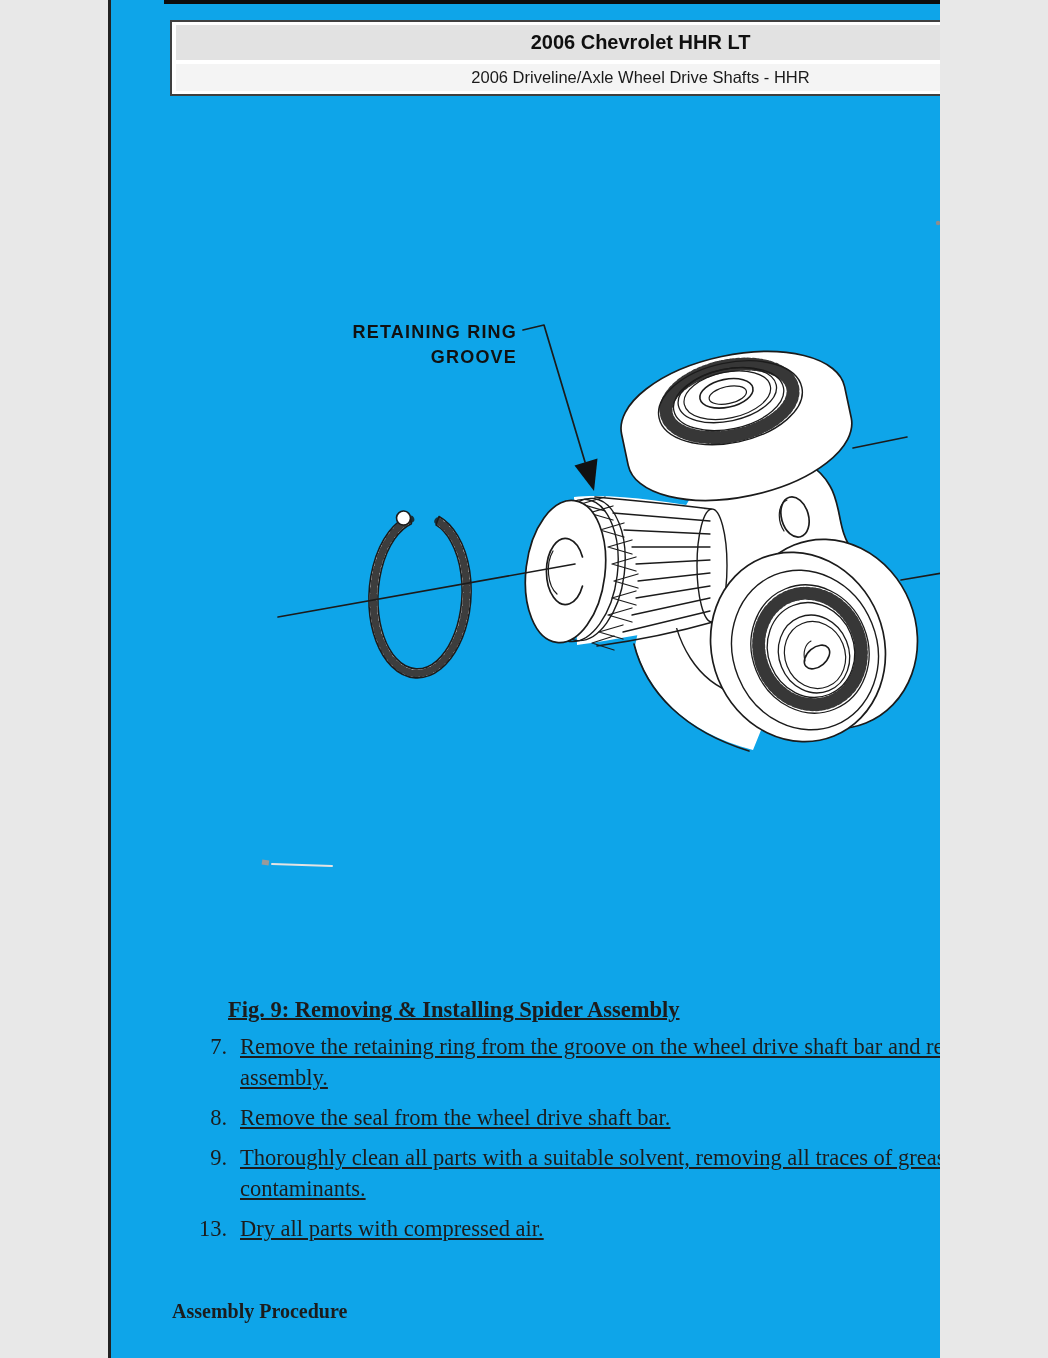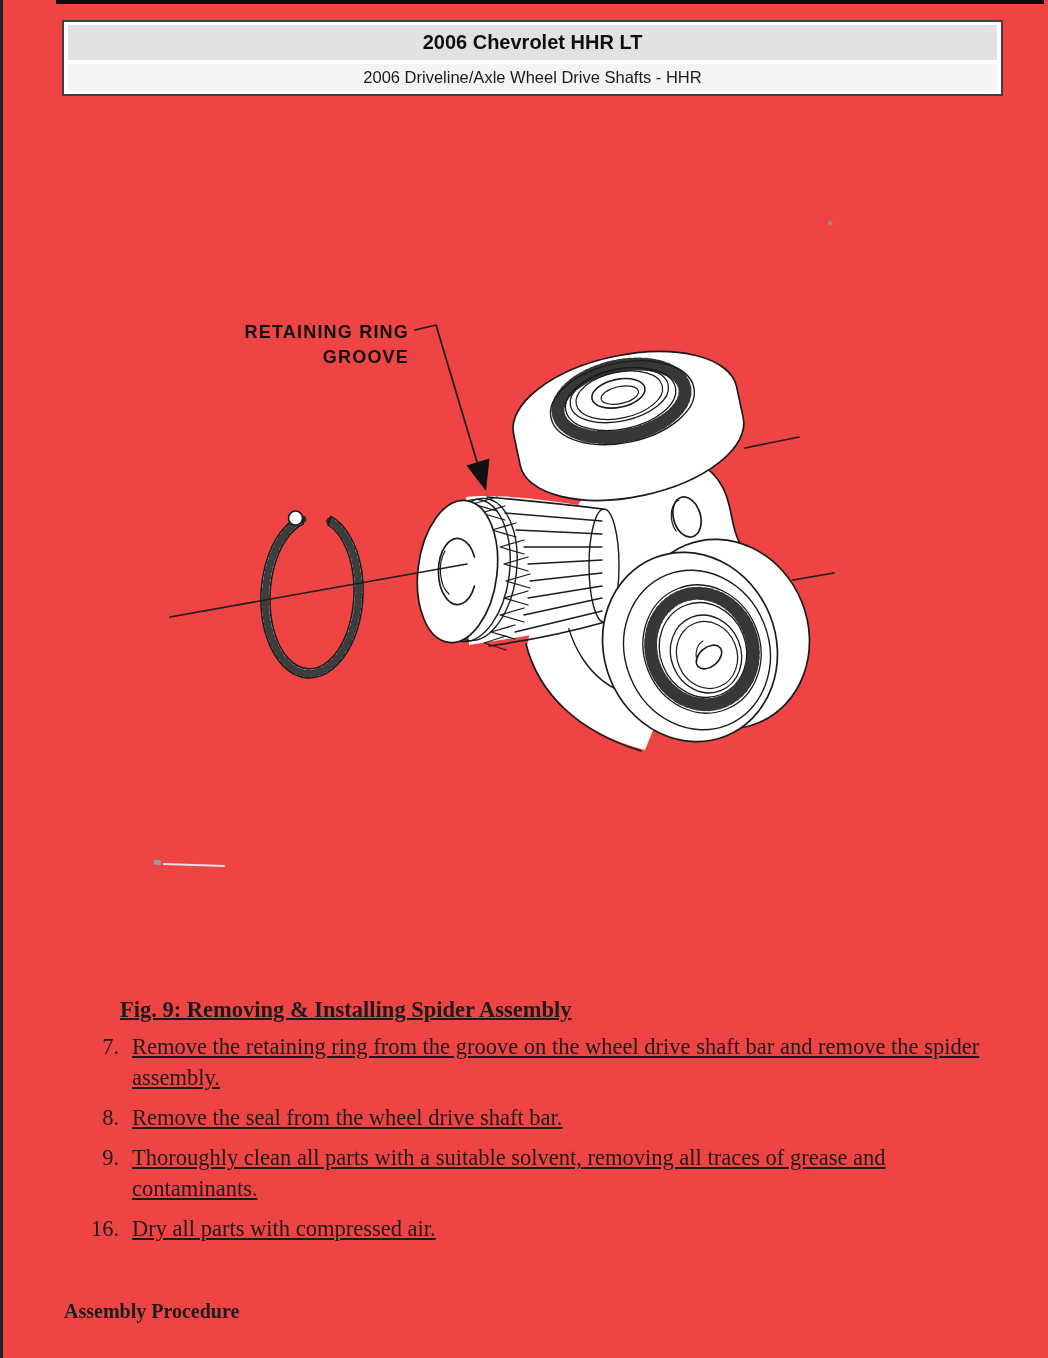--- a/index.html
+++ b/index.html
@@ -1,18 +1,18 @@
 <!DOCTYPE html>
 <html><head>
 <meta charset="utf-8">
 <style>
   html,body{margin:0;padding:0;background:#e8e8e8;}
   .page{
-    position:relative;width:1048px;height:1358px;margin:0 auto;
-    background:#ef4444;overflow:hidden;
+    position:relative;width:832px;height:1358px;margin:0 auto;
+    background:#0ea5e9;overflow:hidden;
     font-family:"Liberation Serif",serif;color:#1c1c1c;
   }
   .edge-top{position:absolute;left:56px;top:0;width:988px;height:4px;background:#0d0d0d;}
   .edge-left{position:absolute;left:0;top:0;width:3px;height:1358px;background:#222;}
   .header-box{
     position:absolute;left:62px;top:20px;width:941px;height:76px;
     border:2px solid #3f3f3f;background:#ffffff;box-sizing:border-box;
     padding:3px 4px;font-family:"Liberation Sans",sans-serif;
   }
   .header-title{
@@ -157,20 +157,20 @@
     </li>
     <li>
       <span class="num">8.</span>
       <span class="txt">Remove the seal from the wheel drive shaft bar.</span>
     </li>
     <li>
       <span class="num">9.</span>
       <span class="txt">Thoroughly clean all parts with a suitable solvent, removing all traces of grease and contaminants.</span>
     </li>
     <li>
-      <span class="num">16.</span>
+      <span class="num">13.</span>
       <span class="txt">Dry all parts with compressed air.</span>
     </li>
   </ol>
 
   <div class="section-heading">Assembly Procedure</div>
 
 </div>
 
 </body></html>

